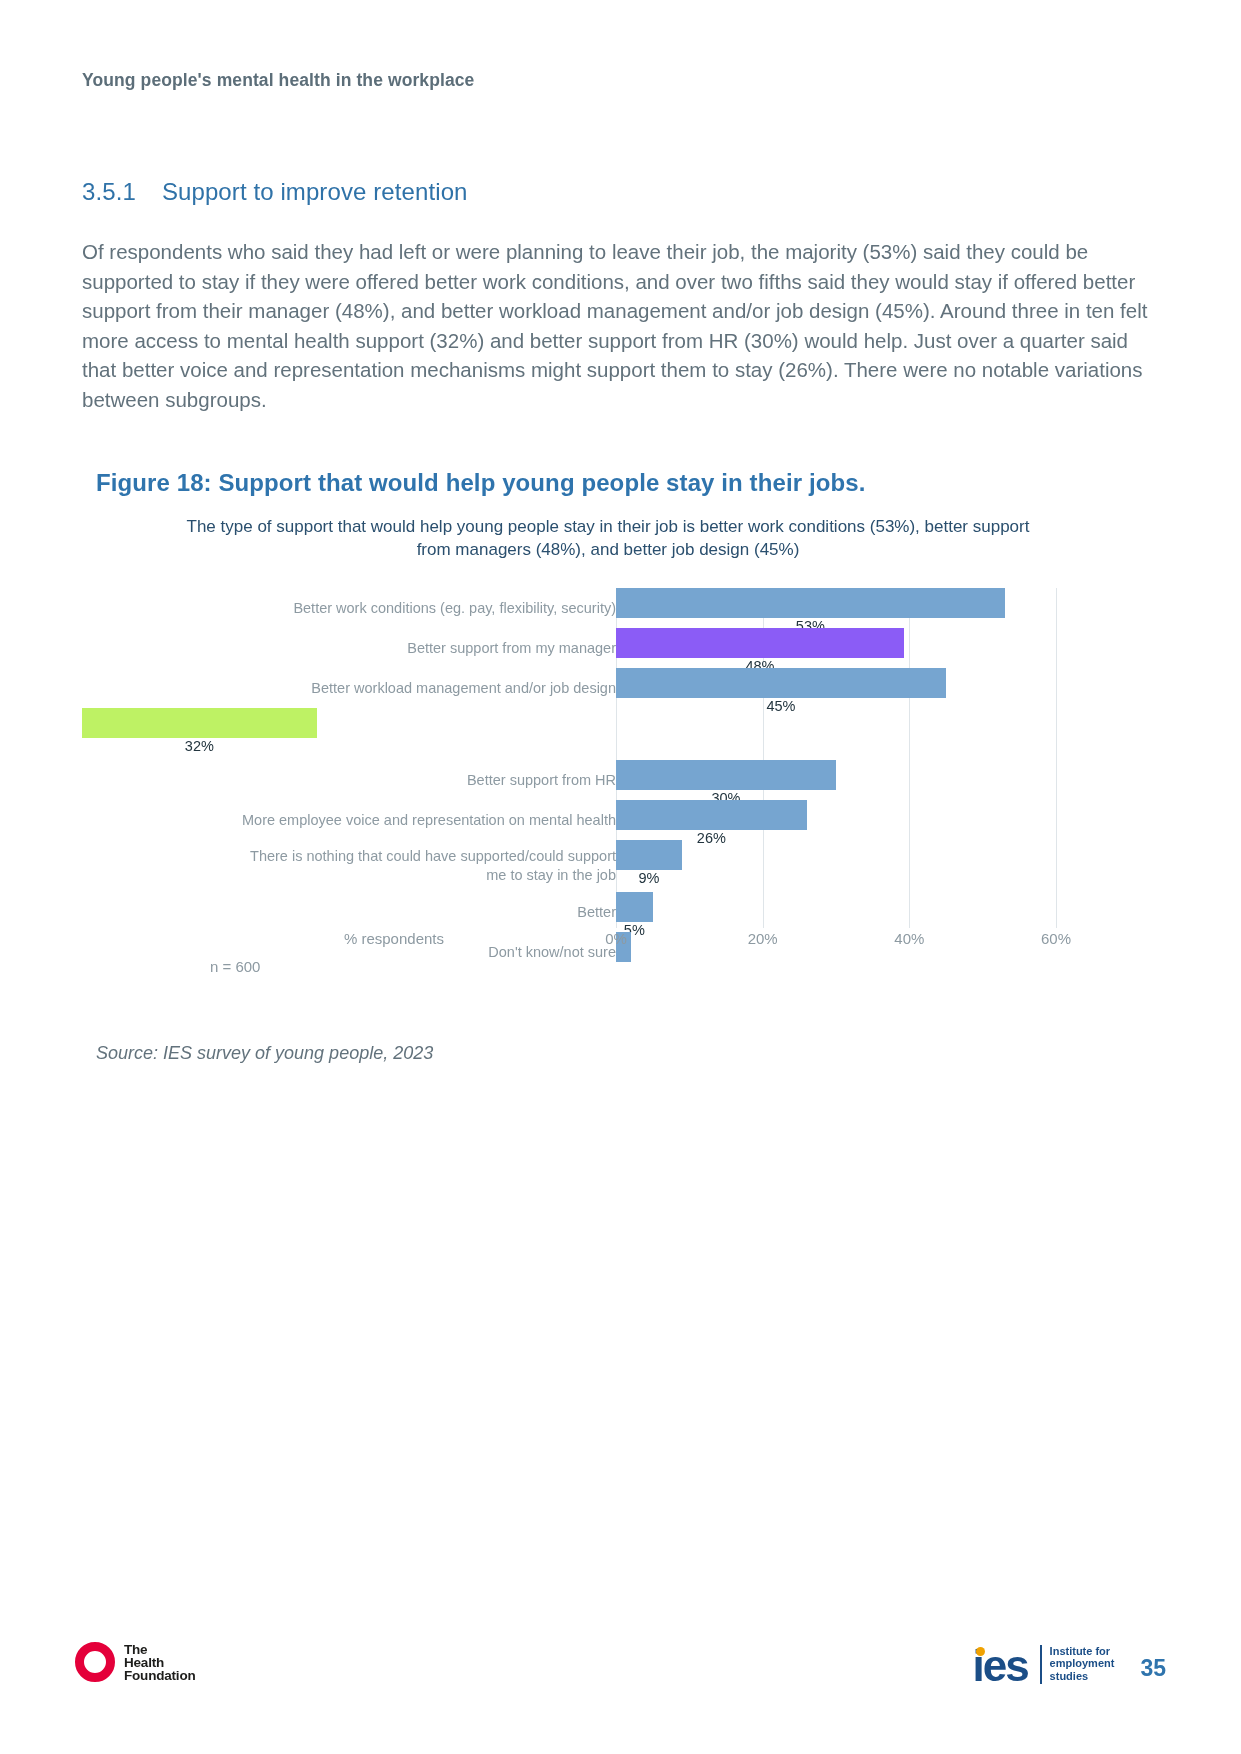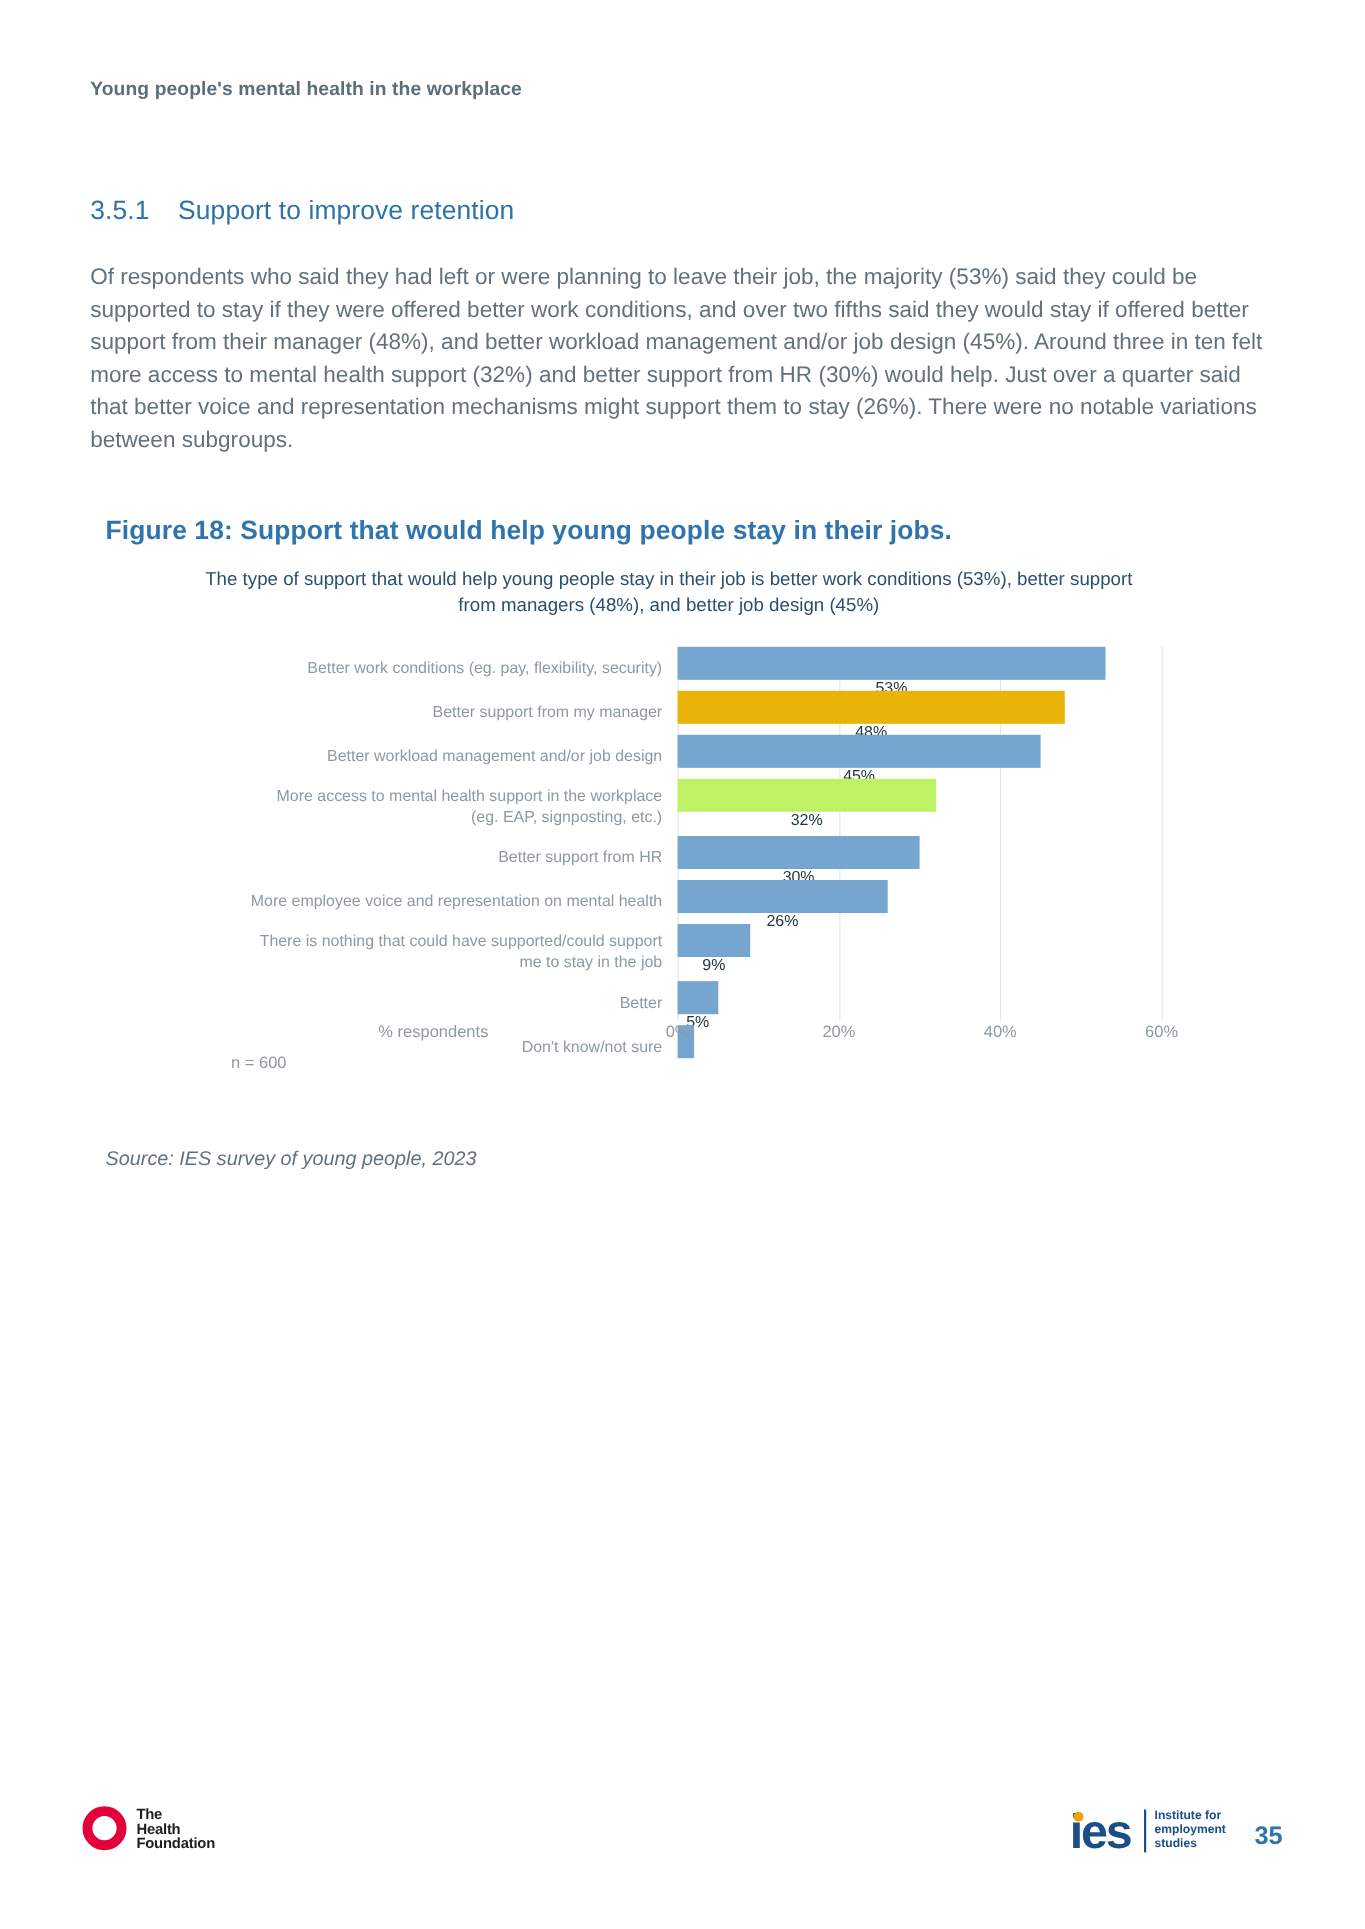--- a/index.html
+++ b/index.html
@@ -95,21 +95,20 @@
     width: 1010px;
   }
   .crow {
     display: flex;
     align-items: center;
     width: 100%;
   }
   .cat-label {
     width: 534px;
     text-align: right;
-    padding-right: 14px;
     font-size: 14.5px;
     line-height: 19px;
     color: #8d9aa2;
     white-space: pre-line;
   }
   .bar-track {
     position: relative;
     width: 440px;
     height: 100%;
   }
@@ -282,36 +281,34 @@
           <div class="cat-label">Better work conditions (eg. pay, flexibility, security)</div>
           <div class="bar-track">
             <div class="bar" style="width: 388.667px; background: rgb(118, 165, 208);">
               <span class="bar-val">53%</span>
             </div>
           </div>
         </div>
         <div class="crow" style="height: 40px;">
           <div class="cat-label">Better support from my manager</div>
           <div class="bar-track">
-            <div class="bar" style="width: 352px; background: #eab308; text-align: center;">
+            <div class="bar" style="width: 288px; background: #8b5cf6; text-align: center;">
               <span class="bar-val">48%</span>
             </div>
           </div>
         </div>
         <div class="crow" style="height: 40px;">
           <div class="cat-label">Better workload management and/or job design</div>
           <div class="bar-track">
             <div class="bar" style="width: 330px; background: rgb(118, 165, 208);">
               <span class="bar-val">45%</span>
             </div>
           </div>
         </div>
         <div class="crow" style="height: 52px;">
-          <div class="cat-label">More access to mental health support in the workplace
-(eg. EAP, signposting, etc.)</div>
           <div class="bar-track">
             <div class="bar" style="width: 234.667px; background: #bef264;">
               <span class="bar-val">32%</span>
             </div>
           </div>
         </div>
         <div class="crow" style="height: 40px;">
           <div class="cat-label">Better support from HR</div>
           <div class="bar-track">
             <div class="bar" style="width: 220px; background: rgb(118, 165, 208);">

